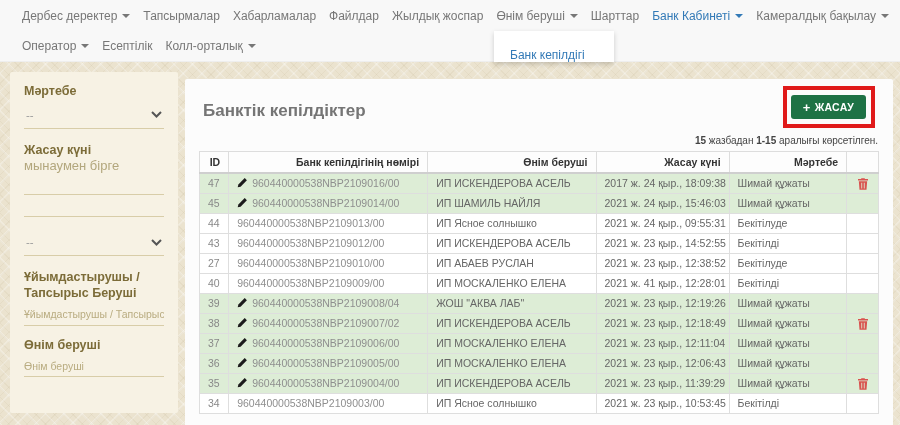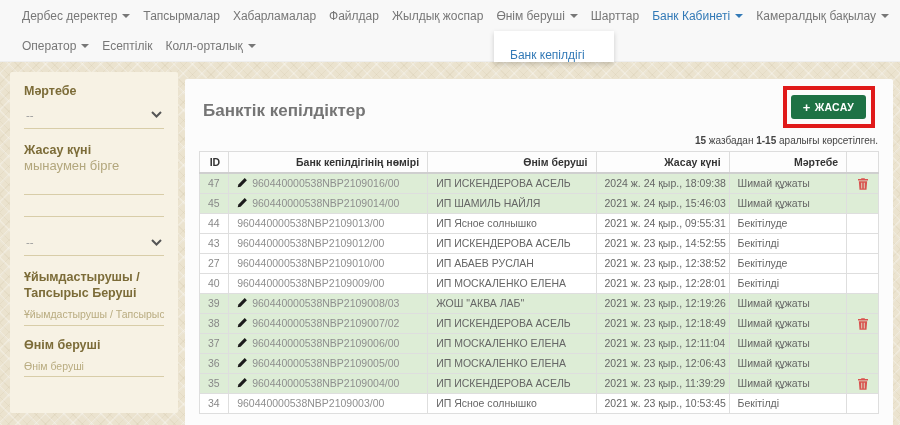--- a/index.html
+++ b/index.html
@@ -170,21 +170,21 @@
           <th></th>
         </tr>
       </thead>
     <tbody>
         <tr class="hl">
           <td class="c-id">47</td>
           <td class="c-num"><svg class="pencil" viewBox="0 0 16 16">
               <path d="M11.2 1.6l3.2 3.2L5.2 14 1 15l1-4.2z" fill="#1c1c1c"></path>
             </svg><span>960440000538NBP2109016/00</span></td>
           <td>ИП ИСКЕНДЕРОВА АСЕЛЬ</td>
-          <td>2024 ж. 24 қыр., 18:09:38</td>
+          <td>2017 ж. 24 қыр., 18:09:38</td>
           <td>Шимай құжаты</td>
           <td>
             <button class="btn-del"><svg viewBox="0 0 12 14">
                 <path fill="var(--trash-red)" d="M4.2 0h3.6l.7 1H12v1.8H0V1h3.5zM1 3.8h10l-.8 10.2H1.8zM4 5.5v7h1v-7zm3 0v7h1v-7z"></path>
               </svg></button>
           </td>
         </tr>
         <tr class="hl">
           <td class="c-id">45</td>
           <td class="c-num"><svg class="pencil" viewBox="0 0 16 16">
@@ -216,29 +216,29 @@
           <td class="c-num"><span>960440000538NBP2109010/00</span></td>
           <td>ИП АБАЕВ РУСЛАН</td>
           <td>2021 ж. 23 қыр., 12:38:52</td>
           <td>Бекітілуде</td>
           <td></td>
         </tr>
         <tr>
           <td class="c-id">40</td>
           <td class="c-num"><span>960440000538NBP2109009/00</span></td>
           <td>ИП МОСКАЛЕНКО ЕЛЕНА</td>
-          <td>2021 ж. 23 қыр., 12:28:01</td>
+          <td>2021 ж. 41 қыр., 12:28:01</td>
           <td>Бекітілді</td>
           <td></td>
         </tr>
         <tr class="hl">
           <td class="c-id">39</td>
           <td class="c-num"><svg class="pencil" viewBox="0 0 16 16">
               <path d="M11.2 1.6l3.2 3.2L5.2 14 1 15l1-4.2z" fill="#1c1c1c"></path>
-            </svg><span>960440000538NBP2109008/03</span></td>
+            </svg><span>960440000538NBP2109008/04</span></td>
           <td>ЖОШ "АКВА ЛАБ"</td>
           <td>2021 ж. 23 қыр., 12:19:26</td>
           <td>Шимай құжаты</td>
           <td></td>
         </tr>
         <tr class="hl">
           <td class="c-id">38</td>
           <td class="c-num"><svg class="pencil" viewBox="0 0 16 16">
               <path d="M11.2 1.6l3.2 3.2L5.2 14 1 15l1-4.2z" fill="#1c1c1c"></path>
             </svg><span>960440000538NBP2109007/02</span></td>

